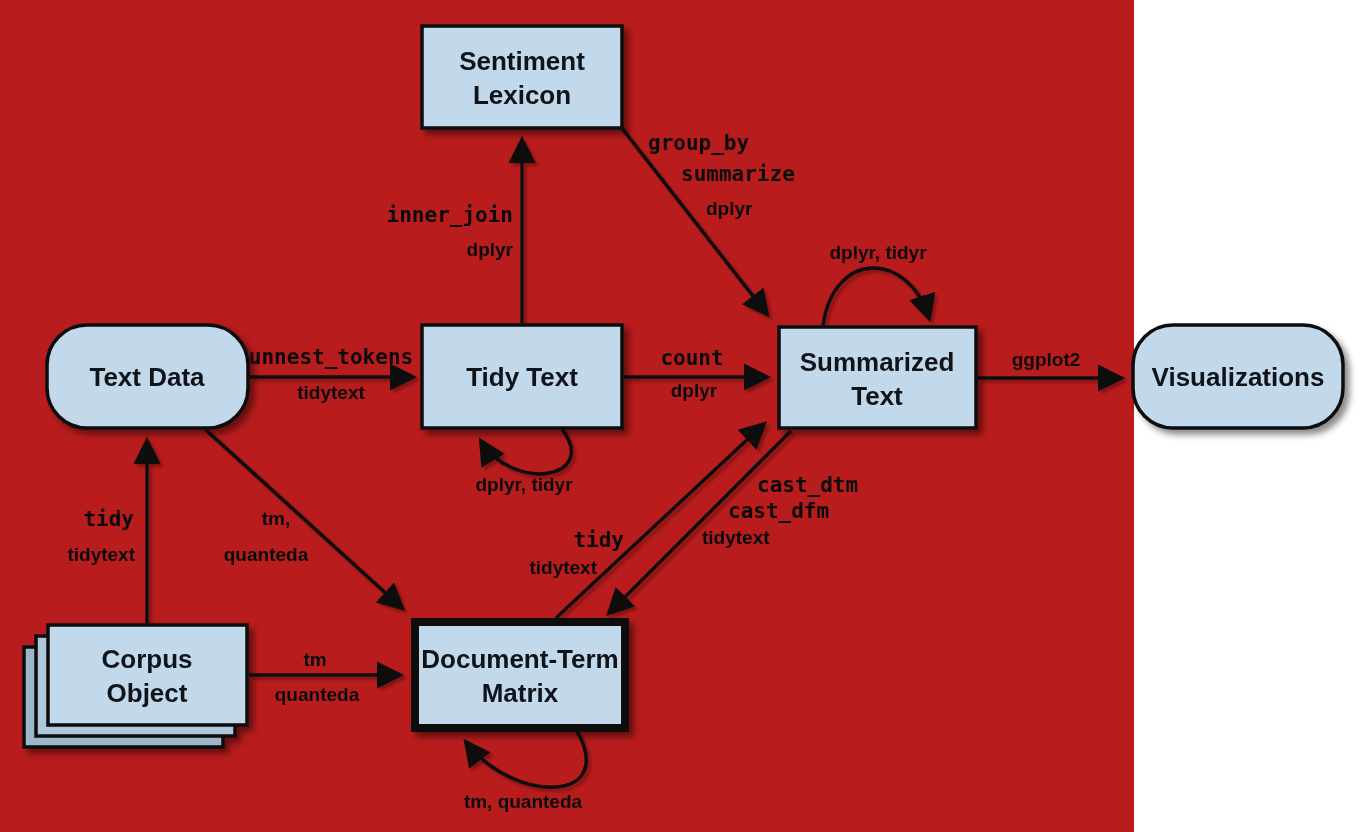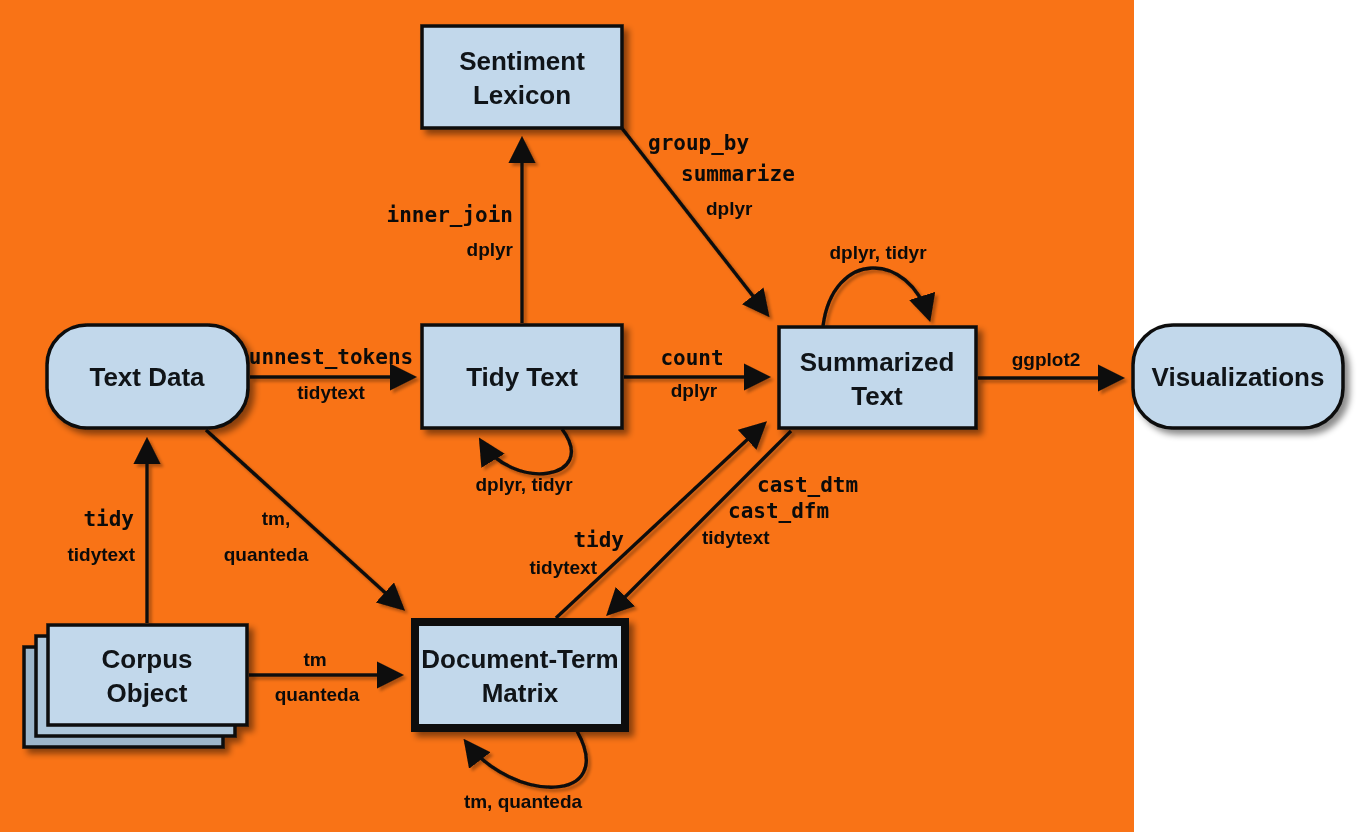--- a/index.html
+++ b/index.html
@@ -7,21 +7,21 @@
     padding: 0;
     background: #ffffff;
     width: 1362px;
     height: 832px;
     overflow: hidden;
   }
   #stage {
     position: relative;
     width: 1134px;
     height: 832px;
-    background: #f97316;
+    background: #b91c1c;
     text-align: right;
   }
   svg { display: block; }
   .node-shape {
     fill: var(--node-fill, #c2d8eb);
     stroke: #0b0b0b;
     stroke-width: 3.5;
   }
   .node-shape.back1 { fill: #aec7db; }
   .node-shape.back2 { fill: #9db6ca; }

